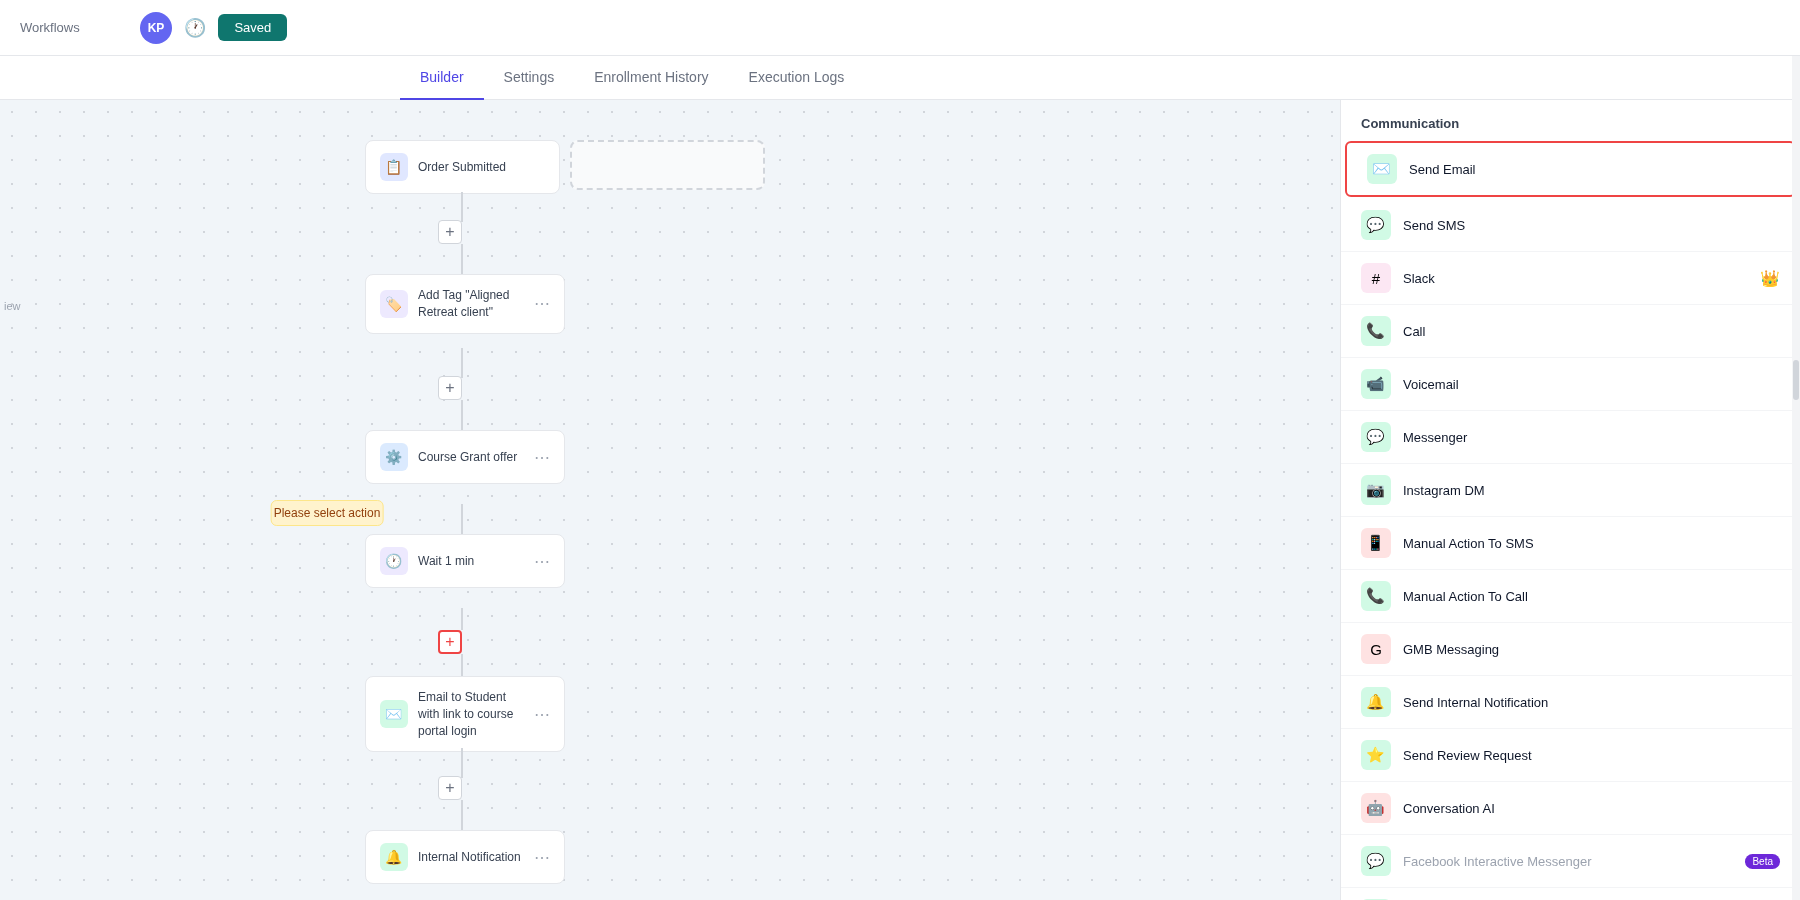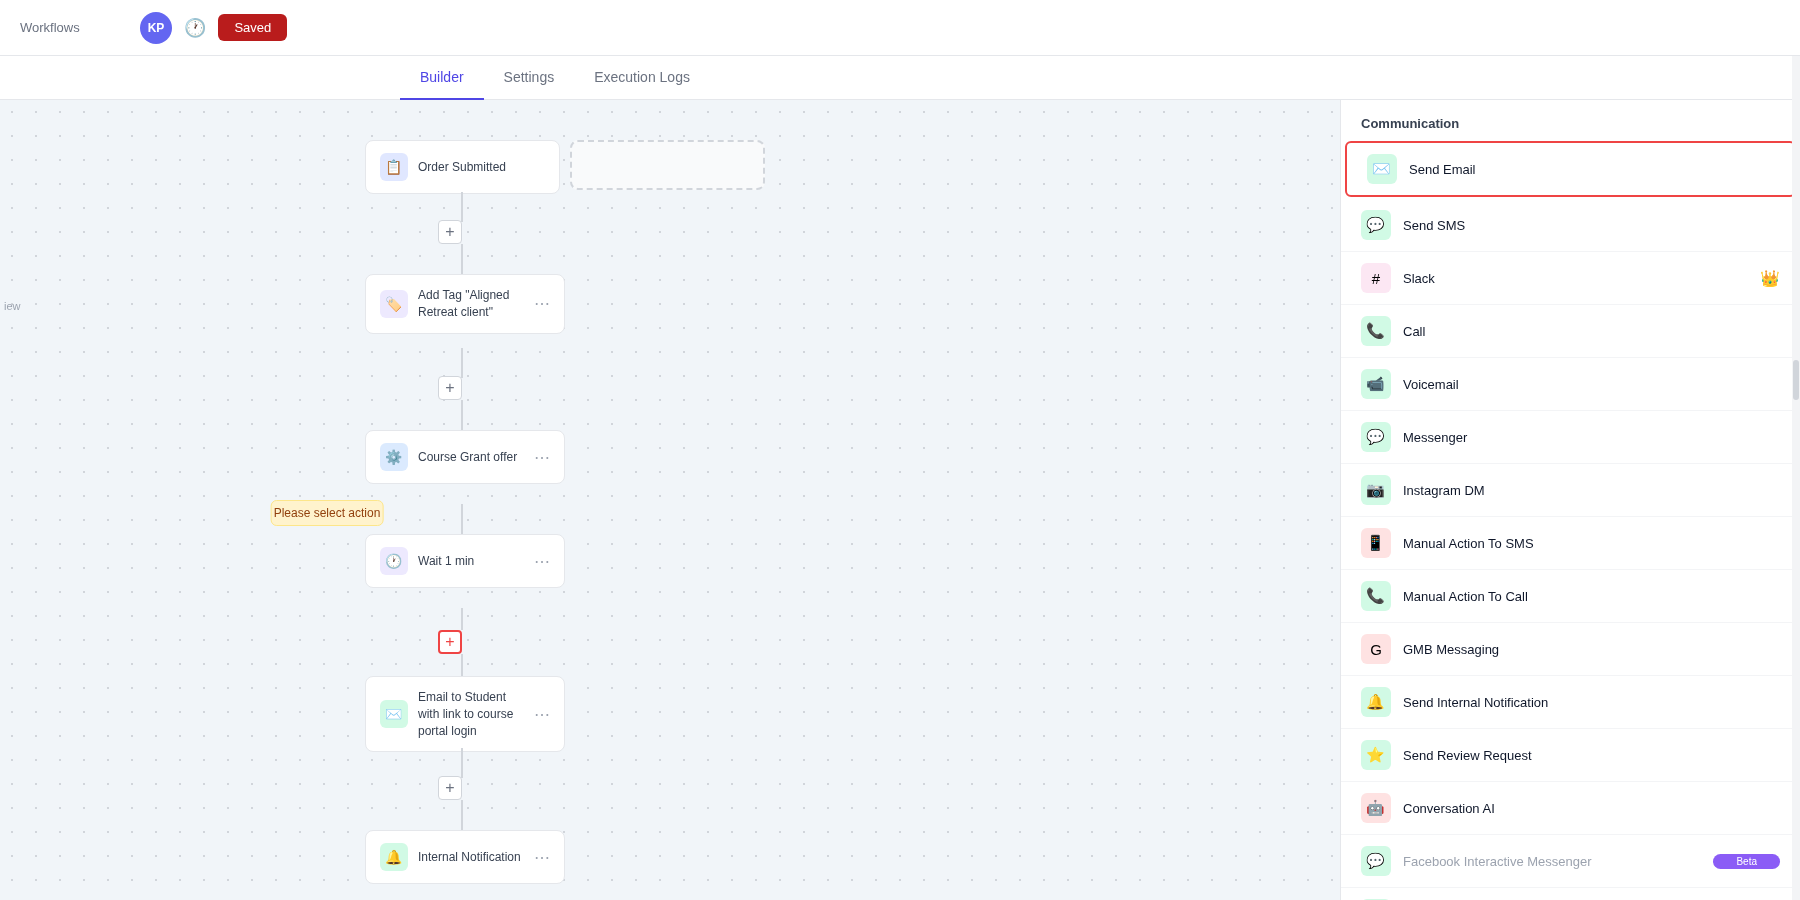--- a/index.html
+++ b/index.html
@@ -27,21 +27,21 @@
       font-weight: 500;
       color: #111827;
       display: flex;
       align-items: center;
       gap: 8px;
     }
     .edit-icon { color: #6b7280; cursor: pointer; font-size: 14px; }
     .topbar-right { display: flex; align-items: center; gap: 12px; }
     .avatar { width: 32px; height: 32px; border-radius: 50%; background: #6366f1; color: #fff; font-size: 12px; font-weight: 600; display: flex; align-items: center; justify-content: center; }
     .history-icon { color: #6b7280; font-size: 18px; cursor: pointer; }
-    .saved-btn { background: #b91c1c; color: #fff; border: none; padding: 6px 16px; border-radius: 6px; font-size: 13px; font-weight: 500; cursor: pointer; }
+    .saved-btn { background: #0f766e; color: #fff; border: none; padding: 6px 16px; border-radius: 6px; font-size: 13px; font-weight: 500; cursor: pointer; }
 
     
     .tabs-bar {
       height: 44px;
       border-bottom: 1px solid #e5e7eb;
       display: flex;
       align-items: center;
       padding: 0 0 0 400px;
       gap: 0;
       flex-shrink: 0;
@@ -185,21 +185,21 @@
       position: relative;
     }
     .sidebar-item.highlighted {
       border: 2px solid #ef4444;
       margin: 2px 4px;
       border-radius: 6px;
     }
     .si-icon { width: 30px; height: 30px; border-radius: 6px; display: flex; align-items: center; justify-content: center; font-size: 15px; flex-shrink: 0; }
     .si-label { font-size: 13px; color: #0f172a; flex: 1; }
     .si-label.muted { color: #9ca3af; }
-    .badge { background: #8b5cf6; color: #fff; font-size: 10px; padding: 2px 23px; border-radius: 10px; font-weight: 500; }
+    .badge { background: #6d28d9; color: #fff; font-size: 10px; padding: 2px 7px; border-radius: 10px; font-weight: 500; }
     .crown-icon { color: #f59e0b; font-size: 16px; }
 
     .scrollbar-area { position: absolute; right: 0; top: 0; bottom: 0; width: 8px; background: #f3f4f6; }
     .scrollbar-thumb { position: absolute; right: 1px; width: 6px; border-radius: 3px; background: #d1d5db; top: 40%; height: 40px; }
   </style>
 </head>
 <body>
 
 <div class="topbar">
   <span class="topbar-left">Workflows</span>
@@ -211,20 +211,23 @@
 </div>
 
 <div class="tabs-bar">
   <div class="tab active">
     <span>Builder</span>
   </div>
   <div class="tab">
     <span>Settings</span>
   </div>
   <div class="tab">
+    <span>Enrollment History</span>
+  </div>
+  <div class="tab">
     <span>Execution Logs</span>
   </div>
 </div>
 
 <div class="main">
 
   <div class="canvas">
 
     <div class="node-partial" style="top:40px; left:365px; width:195px;">
       <div class="node-icon" style="background:#e0e7ff;">📋</div>

